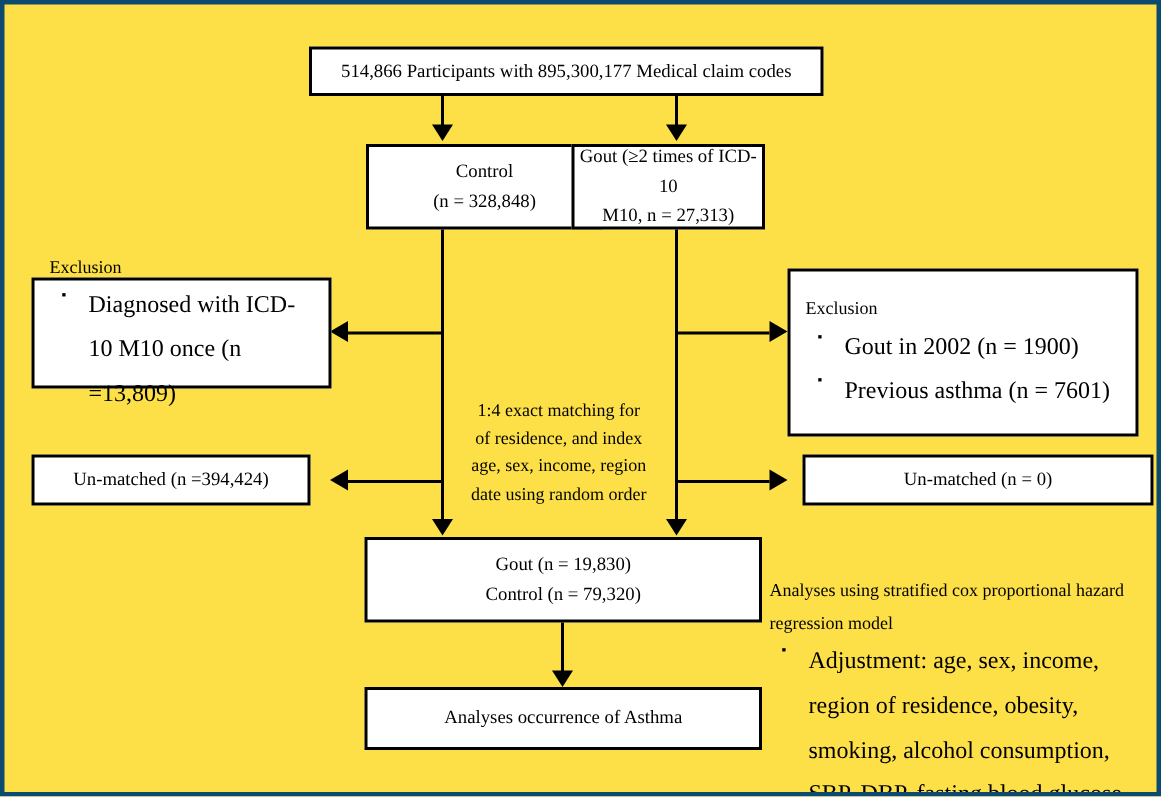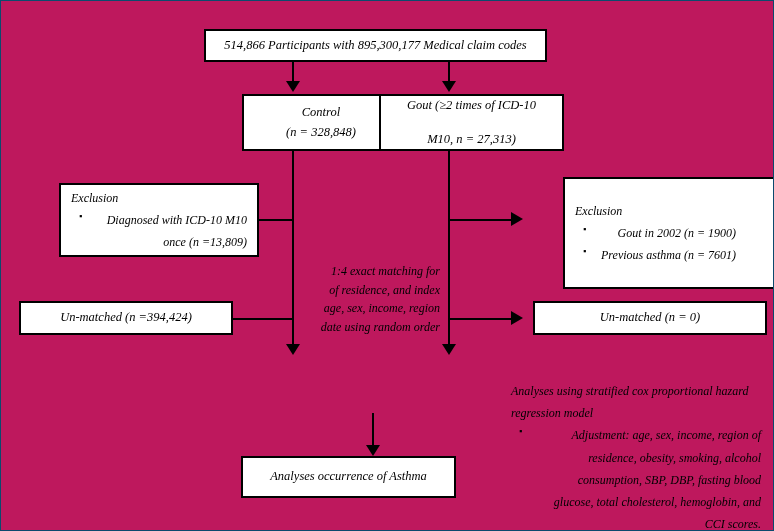--- a/index.html
+++ b/index.html
@@ -1,49 +1,47 @@
 <!DOCTYPE html>
 <html><head>
 <meta charset="utf-8">
 <style>
   html,body{margin:0;padding:0;background:#ffffff;}
   body{font-family:"Liberation Serif", serif;}
   #page{
     position:relative;
     width:774px;height:531px;
-    background:#be185d;
-    border:1px solid #0c4a6e;
+    background:#fde047;
+    border:3px solid #0c4a6e;
     box-sizing:border-box;
     overflow:hidden;
-    font-style:italic;
   }
   .box{
     position:absolute;
     border:2.5px solid #000000;
     background:#ffffff;
     box-sizing:border-box;
     display:flex;
     flex-direction:column;
     justify-content:center;
     color:#000000;
   }
   .box.center{align-items:center;text-align:center;}
   .box.left{align-items:flex-start;text-align:left;}
   .ln{display:block;line-height:1.55;}
   .fs13{font-size:12.5px;}
-  .pad{padding:4px 10px;margin-left:40px;}
+  .pad{padding:4px 10px;}
   
   .blk{position:absolute;color:#000;}
   ul.bul{list-style:none;margin:0;padding:0;}
   ul.bul li{
     position:relative;
     padding-left:26px;
     line-height:1.85;
-    font-size:12px;
-    text-align:right;
+    font-size:16px;
   }
   ul.bul li:before{
     content:"\25AA";
     position:absolute;
     left:8px;top:-1px;
     font-size:9px;
     line-height:1.95;
   }
   .hdr{font-size:12px;line-height:1.85;}
   
@@ -62,21 +60,21 @@
     border-right:12px solid #000;
   }
   .arrow-r{
     position:absolute;width:0;height:0;
     border-top:7px solid transparent;
     border-bottom:7px solid transparent;
     border-left:12px solid #000;
   }
   .note{
     position:absolute;
-    text-align:right;
+    text-align:center;
     font-size:12px;
     line-height:1.95;
     color:#000;
   }
 </style>
 </head>
 <body>
 
 <div id="page">
 
@@ -88,21 +86,21 @@
   <div class="arrow-d" style="left:285px;top:80px;"></div>
 
   <div class="v" style="left:447px;top:61px;height:21px;"></div>
   <div class="arrow-d" style="left:441px;top:80px;"></div>
 
   <div class="box center" style="left:205px;top:93px;width:158px;height:57px;margin-left:36px;">
     <span class="ln fs13">Control</span>
     <span class="ln fs13">(n = 328,848)</span>
   </div>
 
-  <div class="box center" style="left:378px;top:93px;width:185px;height:57px;justify-content:space-between;">
+  <div class="box center" style="left:378px;top:93px;width:129px;height:57px;">
     <span class="ln fs13">Gout (≥2 times of ICD-10</span>
     <span class="ln fs13">M10, n = 27,313)</span>
   </div>
 
   <div class="v" style="left:291px;top:150px;height:195px;"></div>
   <div class="arrow-d" style="left:285px;top:343px;"></div>
 
   <div class="v" style="left:447px;top:150px;height:195px;"></div>
   <div class="arrow-d" style="left:441px;top:343px;"></div>
 
@@ -126,44 +124,48 @@
   </div>
 
   <div class="box left pad" style="left:522px;top:176px;width:234px;height:112px;">
     <span class="hdr">Exclusion</span>
     <ul class="bul">
       <li>Gout in 2002 (n = 1900)</li>
       <li>Previous asthma (n = 7601)</li>
     </ul>
   </div>
 
-  <div class="box center" style="left:18px;top:300px;width:214px;height:34px;">
+  <div class="box center" style="left:18px;top:300px;width:186px;height:34px;">
     <span class="ln fs13">Un-matched (n =394,424)</span>
   </div>
 
   <div class="box center" style="left:532px;top:300px;width:234px;height:34px;">
     <span class="ln fs13">Un-matched (n = 0)</span>
   </div>
 
   <div class="note" style="left:300px;top:261px;width:139px;">
     <span class="ln">1:4 exact matching for</span>
     <span class="ln">of residence, and index</span>
     <span class="ln">age, sex, income, region</span>
     <span class="ln">date using random order</span>
   </div>
 
+  <div class="box center" style="left:240px;top:355px;width:265px;height:57px;">
+    <span class="ln fs13">Gout (n = 19,830)</span>
+    <span class="ln fs13">Control (n = 79,320)</span>
+  </div>
 
   <div class="v" style="left:371px;top:412px;height:34px;"></div>
   <div class="arrow-d" style="left:365px;top:444px;"></div>
 
   <div class="blk" style="left:510px;top:379px;width:250px;">
     <span class="hdr ln">Analyses using stratified cox proportional hazard</span>
     <span class="hdr ln">regression model</span>
     <ul class="bul">
       <li>Adjustment: age, sex, income, region of residence, obesity, smoking, alcohol consumption, SBP, DBP, fasting blood glucose, total cholesterol, hemoglobin, and CCI scores.</li>
     </ul>
   </div>
 
-  <div class="box center" style="left:240px;top:455px;width:215px;height:42px;">
+  <div class="box center" style="left:240px;top:455px;width:265px;height:42px;">
     <span class="ln fs13">Analyses occurrence of Asthma</span>
   </div>
 
 </div>
 
 </body></html>

